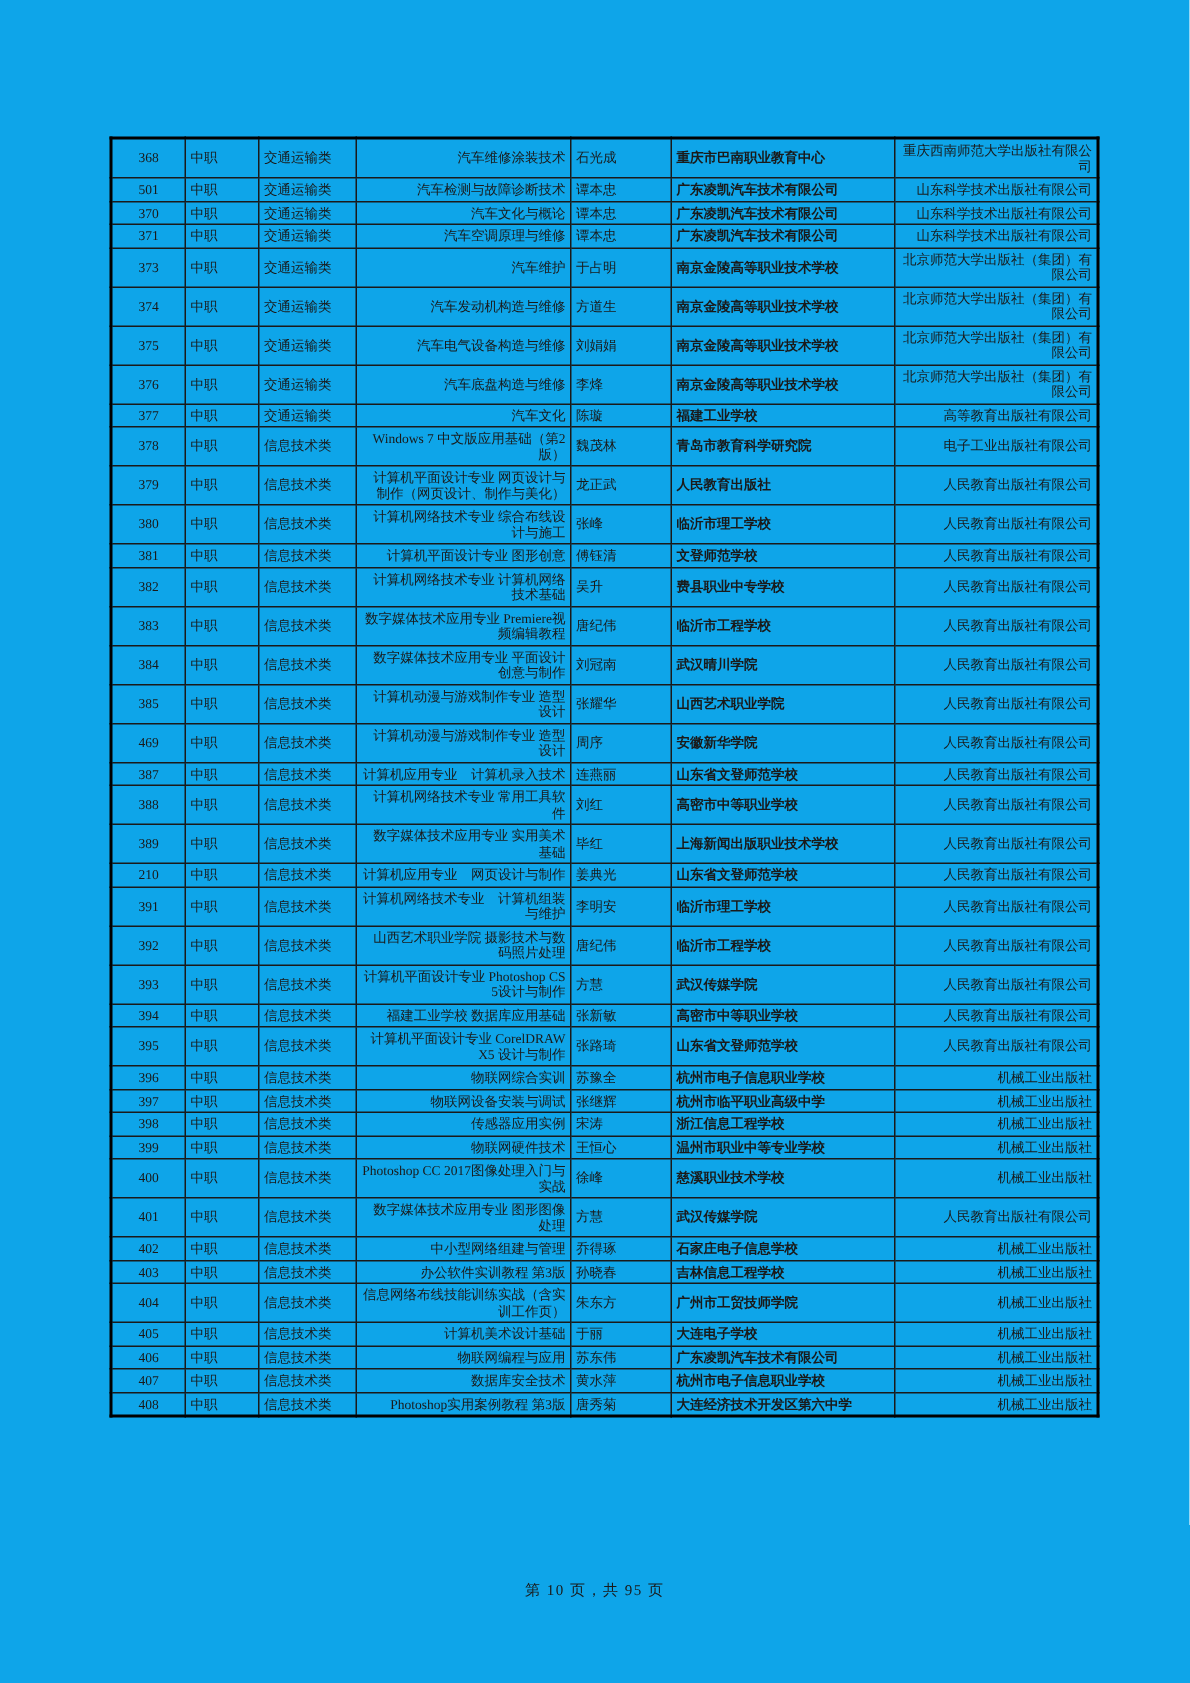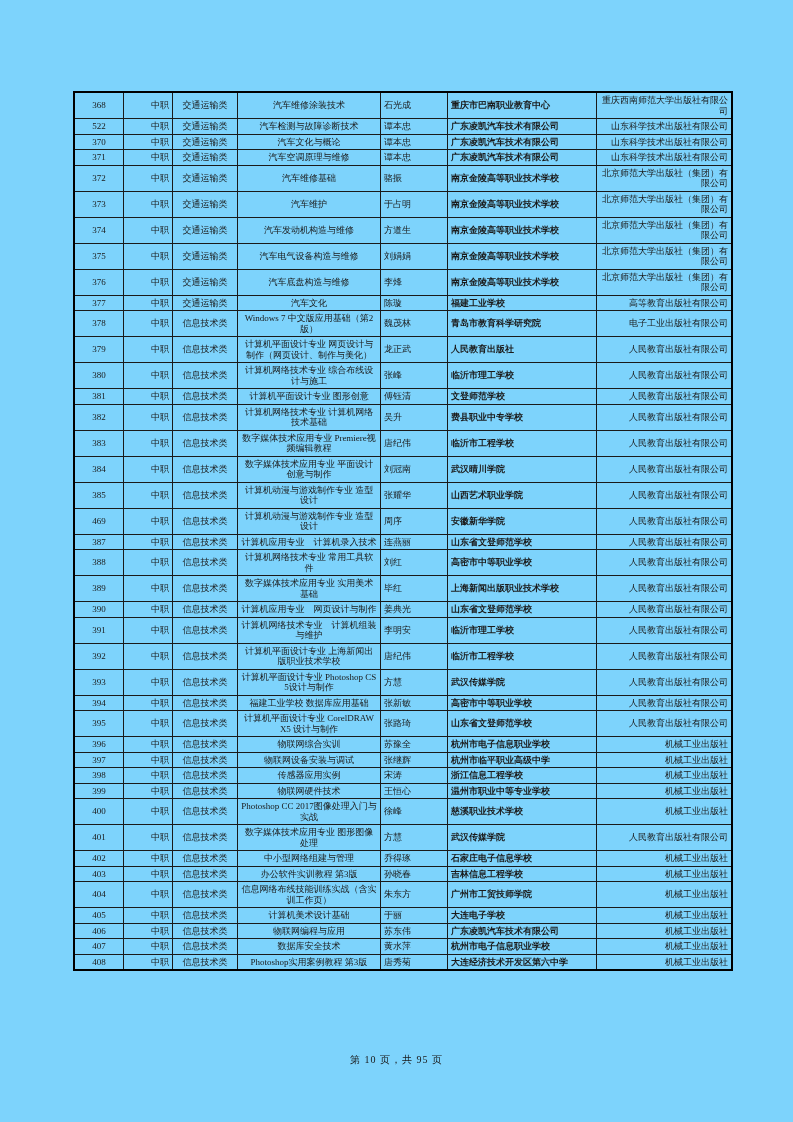--- a/index.html
+++ b/index.html
@@ -8,21 +8,21 @@
     background: #ffffff;
     width: 793px;
     height: 1122px;
     overflow: hidden;
     font-family: "Liberation Serif", "DejaVu Serif", serif;
   }
   .page {
     position: relative;
     width: 793px;
     height: 1122px;
-    background: #7dd3fc;
+    background: #0ea5e9;
   }
   table.catalog {
     position: absolute;
     left: 73px;
     top: 91px;
     border-collapse: collapse;
     table-layout: fixed;
     width: 640px;
     border: 2px solid #000000;
     font-size: 9px;
@@ -30,23 +30,23 @@
     color: #1a1a1a;
   }
   table.catalog td {
     border: 1px solid #1a1a1a;
     padding: 2px 3px;
     vertical-align: middle;
     word-break: break-all;
     overflow: hidden;
   }
   td.c0 { width: 42px;  text-align: center; }
-  td.c1 { width: 42px;  text-align: right; }
-  td.c2 { width: 58px;  text-align: center; }
-  td.c3 { width: 136px; text-align: center; }
+  td.c1 { width: 42px;  text-align: left; }
+  td.c2 { width: 58px;  }
+  td.c3 { width: 136px; text-align: right; }
   td.c4 { width: 60px;  text-align: left; margin-left: 24px; }
   td.c5 { width: 142px; text-align: left; font-weight: bold; }
   td.c6 { width: 128px; text-align: right; }
   .footer {
     position: absolute;
     left: 0;
     top: 1053px;
     width: 793px;
     text-align: center;
     font-size: 10px;
@@ -63,21 +63,21 @@
         <tr>
           <td class="c0">368</td>
           <td class="c1">中职</td>
           <td class="c2">交通运输类</td>
           <td class="c3">汽车维修涂装技术</td>
           <td class="c4">石光成</td>
           <td class="c5">重庆市巴南职业教育中心</td>
           <td class="c6">重庆西南师范大学出版社有限公司</td>
         </tr>
         <tr>
-          <td class="c0">522</td>
+          <td class="c0">501</td>
           <td class="c1">中职</td>
           <td class="c2">交通运输类</td>
           <td class="c3">汽车检测与故障诊断技术</td>
           <td class="c4">谭本忠</td>
           <td class="c5">广东凌凯汽车技术有限公司</td>
           <td class="c6">山东科学技术出版社有限公司</td>
         </tr>
         <tr>
           <td class="c0">370</td>
           <td class="c1">中职</td>
@@ -90,29 +90,20 @@
         <tr>
           <td class="c0">371</td>
           <td class="c1">中职</td>
           <td class="c2">交通运输类</td>
           <td class="c3">汽车空调原理与维修</td>
           <td class="c4">谭本忠</td>
           <td class="c5">广东凌凯汽车技术有限公司</td>
           <td class="c6">山东科学技术出版社有限公司</td>
         </tr>
         <tr>
-          <td class="c0">372</td>
-          <td class="c1">中职</td>
-          <td class="c2">交通运输类</td>
-          <td class="c3">汽车维修基础</td>
-          <td class="c4">骆振</td>
-          <td class="c5">南京金陵高等职业技术学校</td>
-          <td class="c6">北京师范大学出版社（集团）有限公司</td>
-        </tr>
-        <tr>
           <td class="c0">373</td>
           <td class="c1">中职</td>
           <td class="c2">交通运输类</td>
           <td class="c3">汽车维护</td>
           <td class="c4">于占明</td>
           <td class="c5">南京金陵高等职业技术学校</td>
           <td class="c6">北京师范大学出版社（集团）有限公司</td>
         </tr>
         <tr>
           <td class="c0">374</td>
@@ -252,42 +243,42 @@
         <tr>
           <td class="c0">389</td>
           <td class="c1">中职</td>
           <td class="c2">信息技术类</td>
           <td class="c3">数字媒体技术应用专业 实用美术基础</td>
           <td class="c4">毕红</td>
           <td class="c5">上海新闻出版职业技术学校</td>
           <td class="c6">人民教育出版社有限公司</td>
         </tr>
         <tr>
-          <td class="c0">390</td>
+          <td class="c0">210</td>
           <td class="c1">中职</td>
           <td class="c2">信息技术类</td>
           <td class="c3">计算机应用专业　网页设计与制作</td>
           <td class="c4">姜典光</td>
           <td class="c5">山东省文登师范学校</td>
           <td class="c6">人民教育出版社有限公司</td>
         </tr>
         <tr>
           <td class="c0">391</td>
           <td class="c1">中职</td>
           <td class="c2">信息技术类</td>
           <td class="c3">计算机网络技术专业　计算机组装与维护</td>
           <td class="c4">李明安</td>
           <td class="c5">临沂市理工学校</td>
           <td class="c6">人民教育出版社有限公司</td>
         </tr>
         <tr>
           <td class="c0">392</td>
           <td class="c1">中职</td>
           <td class="c2">信息技术类</td>
-          <td class="c3">计算机平面设计专业 上海新闻出版职业技术学校</td>
+          <td class="c3">山西艺术职业学院 摄影技术与数码照片处理</td>
           <td class="c4">唐纪伟</td>
           <td class="c5">临沂市工程学校</td>
           <td class="c6">人民教育出版社有限公司</td>
         </tr>
         <tr>
           <td class="c0">393</td>
           <td class="c1">中职</td>
           <td class="c2">信息技术类</td>
           <td class="c3">计算机平面设计专业 Photoshop CS5设计与制作</td>
           <td class="c4">方慧</td>

